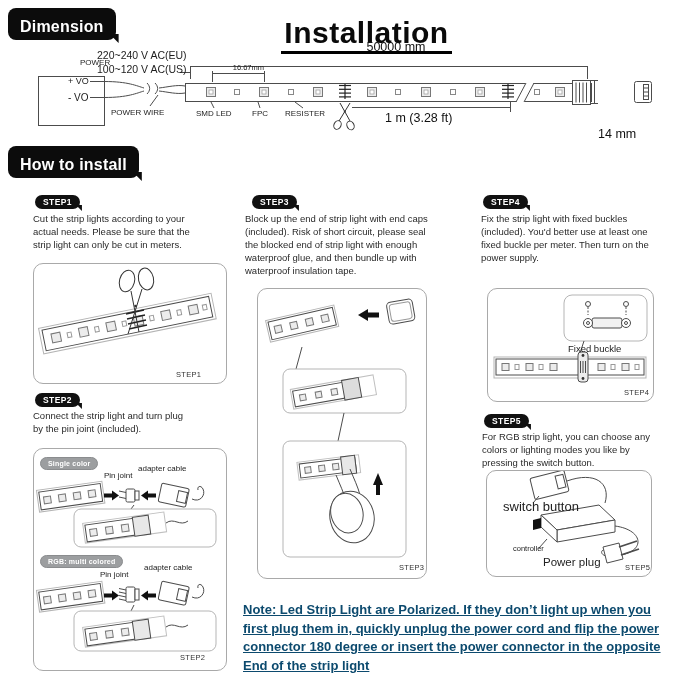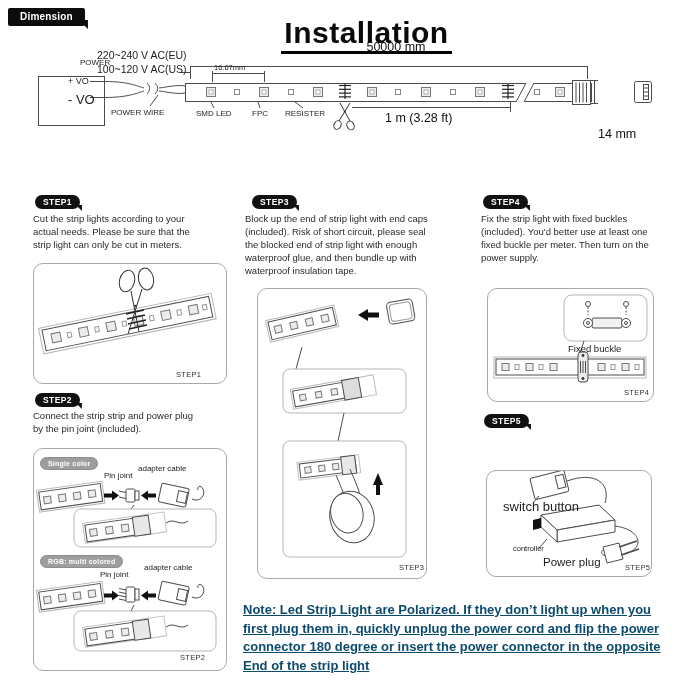--- a/index.html
+++ b/index.html
@@ -1,17 +1,17 @@
 <!DOCTYPE html>
 <html><head>
 <meta charset="utf-8">
 <style>
   html,body{margin:0;padding:0;background:#fff;}
   #page{position:relative;width:679px;height:681px;background:#fff;font-family:"Liberation Sans",sans-serif;overflow:hidden;}
-  .bubble{position:absolute;background:#0c0c0c;color:#fff;font-weight:700;border-radius:2px;padding:3px 12px 4px;font-size:10px;letter-spacing:.2px;}
+  .bubble{position:absolute;background:#0c0c0c;color:#fff;font-weight:700;border-radius:8px;padding:10px 12px 4px;font-size:16px;letter-spacing:.2px;}
   .bubble::after{content:"";position:absolute;right:-3px;bottom:-3px;width:9px;height:9px;background:#0c0c0c;clip-path:polygon(100% 0,0 0,100% 100%);}
   .title-wrap{position:absolute;top:16px;left:0;width:100%;text-align:center;padding-left:27px;}
   .title-wrap span{display:inline-block;font-size:30px;font-weight:700;letter-spacing:.5px;border-bottom:3px solid #000;padding:0 3px 1px;color:#0a0a0a;}
   .step-badge{position:absolute;background:#111;color:#fff;font-weight:700;font-size:8.5px;padding:1.5px 8px 2.5px;border-radius:8px;letter-spacing:.4px;}
   .step-badge::after{content:"";position:absolute;right:-2px;bottom:-2px;width:6px;height:6px;background:#111;clip-path:polygon(100% 0,0 0,100% 100%);}
   .step-text{position:absolute;font-size:9.5px;line-height:13px;color:#2a2a2a;}
   .figure-box{position:absolute;border:1px solid #a9a9a9;border-radius:10px;background:#fff;}
   .fig-label{position:absolute;font-size:7.5px;color:#333;letter-spacing:.3px;}
   .mini-badge{position:absolute;background:#9c9ea0;color:#fff;font-size:7px;font-weight:700;padding:1.5px 7px 2px;border-radius:7px;border:1px solid #8a8c8e;letter-spacing:.2px;}
   .tiny-label{position:absolute;font-size:8px;color:#222;white-space:nowrap;}
@@ -128,32 +128,33 @@
         <rect x="643.5" y="84.5" width="5" height="15" fill="#fff"></rect>
         <line x1="644" y1="88" x2="648" y2="88"></line>
           <line x1="644" y1="92" x2="648" y2="92"></line>
           <line x1="644" y1="96" x2="648" y2="96"></line>
       </g>
     </g>
   </svg>
 
   <span class="tiny-label" style="left:64px;top:58px;padding-left:16px;">POWER</span>
   <span class="tiny-label" style="left:68px;top:76px;font-size:9px;">+ VO</span>
-  <span class="tiny-label" style="left:68px;top:92px;font-size:13px;">- VO</span>
+  <span class="tiny-label" style="left:68px;top:92px;font-size:10px;">- VO</span>
   <span class="volt-label" style="left:97px;top:49px;">220~240 V AC(EU)</span>
   <span class="volt-label" style="left:97px;top:63px;">100~120 V AC(US)</span>
   <span class="tiny-label" style="left:111px;top:108px;">POWER WIRE</span>
   <span class="dim-label" style="left:350px;top:40px;width:92px;text-align:center;">50000 mm</span>
-  <span class="tiny-label" style="left:214px;top:63px;width:50px;text-align:left;font-size:7.5px;">16.67mm</span>
+  <span class="tiny-label" style="left:214px;top:63px;width:50px;text-align:right;font-size:7.5px;">16.67mm</span>
   <span class="tiny-label" style="left:196px;top:109px;">SMD LED</span>
   <span class="tiny-label" style="left:252px;top:109px;">FPC</span>
   <span class="tiny-label" style="left:285px;top:109px;">RESISTER</span>
   <span class="dim-label" style="left:385px;top:111px;">1 m (3.28 ft)</span>
   <span class="dim-label" style="left:598px;top:85px;margin-top:42px;">14 mm</span>
 
+  <div class="bubble" style="left:8px;top:146px;">How to install</div>
 
   <div class="step-badge" style="left:35px;top:195px;">STEP1</div>
   <div class="step-text" style="left:33px;top:212px;width:165px;">Cut the strip lights according to your actual needs. Please be sure that the strip light can only be cut in meters.</div>
   <div class="figure-box" style="left:33px;top:263px;width:192px;height:119px;">
     <svg width="192" height="119" viewBox="0 0 192 119">
       <g stroke="#4c4c4c" stroke-width="1" fill="none">
         <g transform="translate(10,76) rotate(-11.5)">
           <rect x="-3" y="-12.5" width="176" height="26" fill="none" stroke="#b5b5b5"></rect>
           <rect x="0" y="-10" width="170" height="21" fill="#fff"></rect>
           <g fill="#ececec" stroke="#777">
@@ -185,21 +186,21 @@
           <line x1="97" y1="27" x2="105" y2="68"></line>
           <line x1="108" y1="25" x2="94" y2="70"></line>
           <circle cx="101.5" cy="42" r="1.3" fill="#333" stroke="none"></circle>
         </g>
       </g>
     </svg>
     <span class="fig-label" style="left:142px;top:106px;">STEP1</span>
   </div>
 
   <div class="step-badge" style="left:35px;top:393px;">STEP2</div>
-  <div class="step-text" style="left:33px;top:409px;width:160px;">Connect the strip strip and power plug by the pin joint (included).</div>
+  <div class="step-text" style="left:33px;top:409px;width:160px;">Connect the strip light and turn plug by the pin joint (included).</div>
   <div class="figure-box" style="left:33px;top:448px;width:192px;height:221px;">
     <svg width="192" height="221" viewBox="0 0 192 221">
       <g stroke="#4c4c4c" stroke-width="1" fill="none">
 
         <g transform="translate(6,52) rotate(-8)">
           <rect x="-2" y="-11" width="66" height="22" fill="none" stroke="#b5b5b5"></rect>
           <rect x="0" y="-9" width="62" height="18" fill="#fff"></rect>
           <g fill="#ececec" stroke="#777">
             <rect x="4" y="-3.5" width="7" height="7"></rect>
               <rect x="19" y="-3.5" width="7" height="7"></rect>
@@ -400,20 +401,21 @@
           <circle cx="95" cy="66.5" r="1.4" fill="#333" stroke="none"></circle>
             <circle cx="95" cy="89.5" r="1.4" fill="#333" stroke="none"></circle>
         </g>
       </g>
     </svg>
     <span class="tiny-label" style="left:80px;top:54px;font-size:9.5px;text-align:center;">Fixed buckle</span>
     <span class="fig-label" style="left:136px;top:99px;">STEP4</span>
   </div>
 
   <div class="step-badge" style="left:484px;top:414px;">STEP5</div>
+  <div class="step-text" style="left:482px;top:430px;width:182px;">For RGB strip light, you can choose any colors or lighting modes you like by pressing the switch button.</div>
   <div class="figure-box" style="left:486px;top:470px;width:164px;height:105px;">
     <svg width="164" height="105" viewBox="0 0 164 105">
       <g stroke="#4c4c4c" stroke-width="1" fill="none">
         <g transform="translate(46,20) rotate(-14)">
           <rect x="0" y="-13" width="35" height="22" rx="2" fill="#fff"></rect>
           <rect x="25" y="-9" width="8" height="13" fill="#fff"></rect>
         </g>
         <path d="M80,10 C108,0 124,12 118,32"></path>
         <line x1="46" y1="32" x2="52" y2="25"></line>
         <g>

